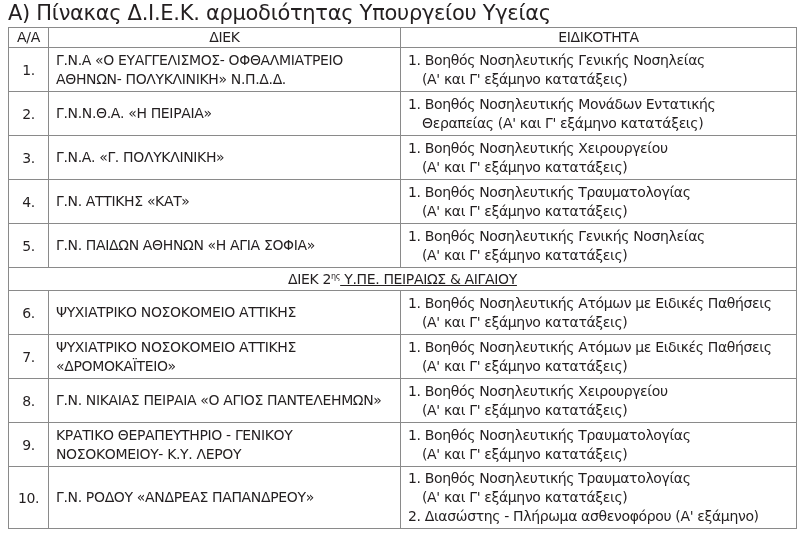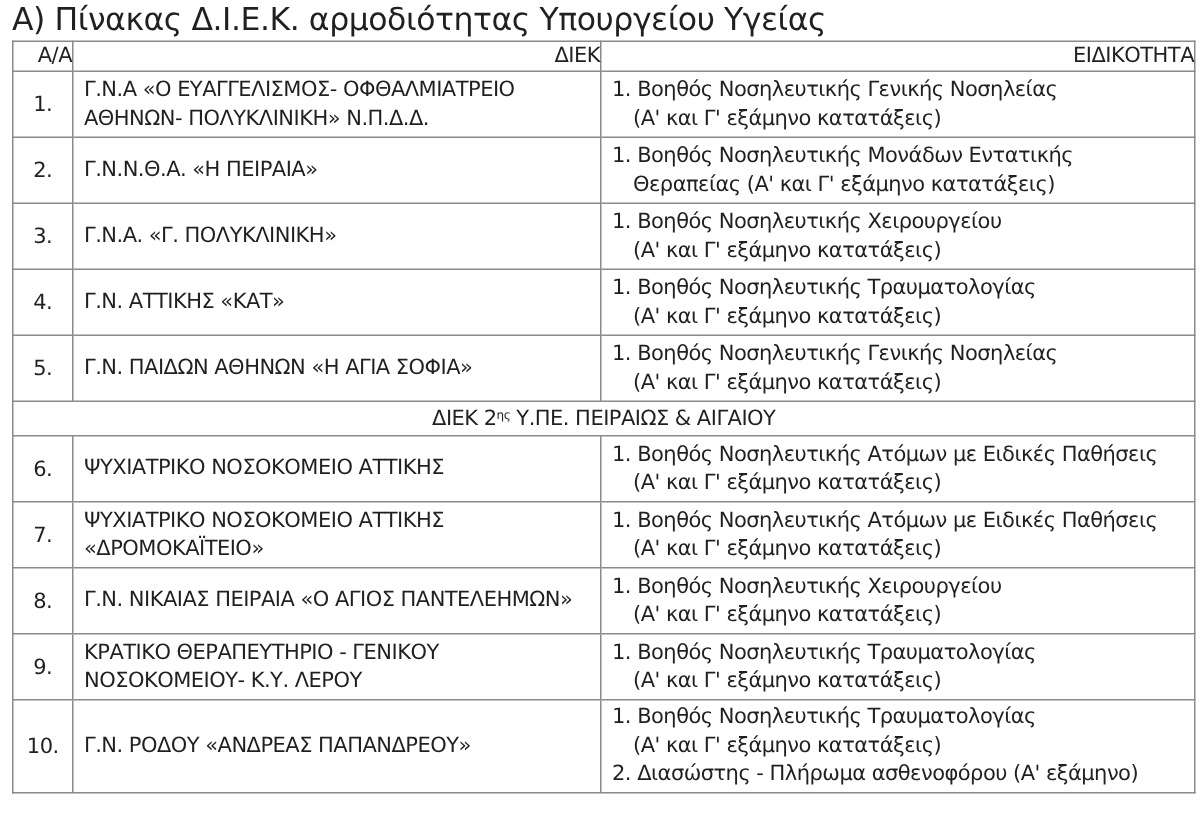--- a/index.html
+++ b/index.html
@@ -1,21 +1,21 @@
 <!DOCTYPE html>
 <html><head>
 <meta charset="utf-8">
 <style>
   html, body { margin:0; padding:0; background:#ffffff; }
   body { width:800px; height:556px; overflow:hidden; font-family:"DejaVu Sans", sans-serif; color:#231f20; position:relative; }
   .doc-title { position:absolute; left:8px; top:3px; font-size:21px; line-height:20px; white-space:nowrap; letter-spacing:-0.3px; }
   table.tbl { position:absolute; left:8px; top:27px; width:788px; border-collapse:collapse; table-layout:fixed; font-size:14px; letter-spacing:-0.35px; }
   table.tbl td, table.tbl th { border:1.5px solid #8a8a8a; padding:0; vertical-align:middle; font-weight:normal; }
   col.c1 { width:40px; } col.c2 { width:352px; } col.c3 { width:396px; }
-  th { height:19px; text-align:right; line-height:19px;margin-top:21px; }
+  th { height:19px; text-align:center; line-height:19px;margin-top:21px; }
   tr.section td { height:22px; text-align:center; line-height:22px; }
   sup.ord { font-size:8px; vertical-align:top; position:relative; top:-2px; }
   td.num { text-align:center; }
   td.name { padding-left:7px !important; line-height:19px;margin-left:19px; }
   td.spec { padding-left:7px !important; line-height:19px; white-space:nowrap; }
   .spec-line { display:block; }
   .spec-line.indent { padding-left:14px; }
   tr.r-h44 td { height:43px; }
   tr.r-h62 td { height:61px; }
 </style>
@@ -83,21 +83,21 @@
         <td class="num">5.</td>
         <td class="name">
           <span class="spec-line">Γ.Ν. ΠΑΙΔΩΝ ΑΘΗΝΩΝ «Η ΑΓΙΑ ΣΟΦΙΑ»</span>
         </td>
         <td class="spec">
           <span class="spec-line">1. Βοηθός Νοσηλευτικής Γενικής Νοσηλείας</span>
           <span class="spec-line indent">(Α' και Γ' εξάμηνο κατατάξεις)</span>
         </td>
       </tr>
       <tr class="section">
-        <td colspan="3"><span>ΔΙΕΚ 2</span><sup class="ord">ης</sup><span style="white-space: pre;"> Υ.ΠΕ. ΠΕΙΡΑΙΩΣ &amp; ΑΙΓΑΙΟΥ</span></td>
+        <td colspan="3"><span>ΔΙΕΚ 2</span><sup class="ord">ης</sup><span style="white-space: pre; text-decoration: underline;"> Υ.ΠΕ. ΠΕΙΡΑΙΩΣ &amp; ΑΙΓΑΙΟΥ</span></td>
       </tr>
       <tr class="r-h44">
         <td class="num">6.</td>
         <td class="name">
           <span class="spec-line">ΨΥΧΙΑΤΡΙΚΟ ΝΟΣΟΚΟΜΕΙΟ ΑΤΤΙΚΗΣ</span>
         </td>
         <td class="spec">
           <span class="spec-line">1. Βοηθός Νοσηλευτικής Ατόμων με Ειδικές Παθήσεις</span>
           <span class="spec-line indent">(Α' και Γ' εξάμηνο κατατάξεις)</span>
         </td>

